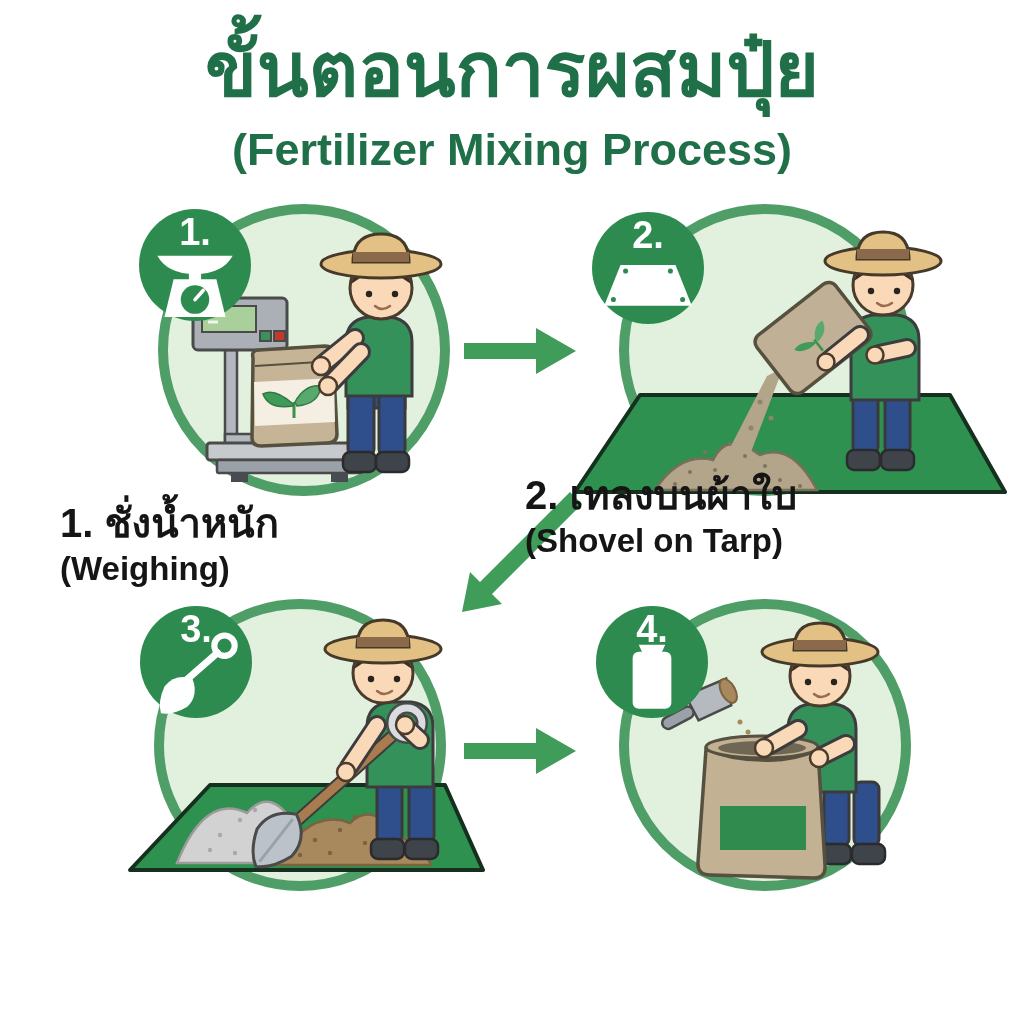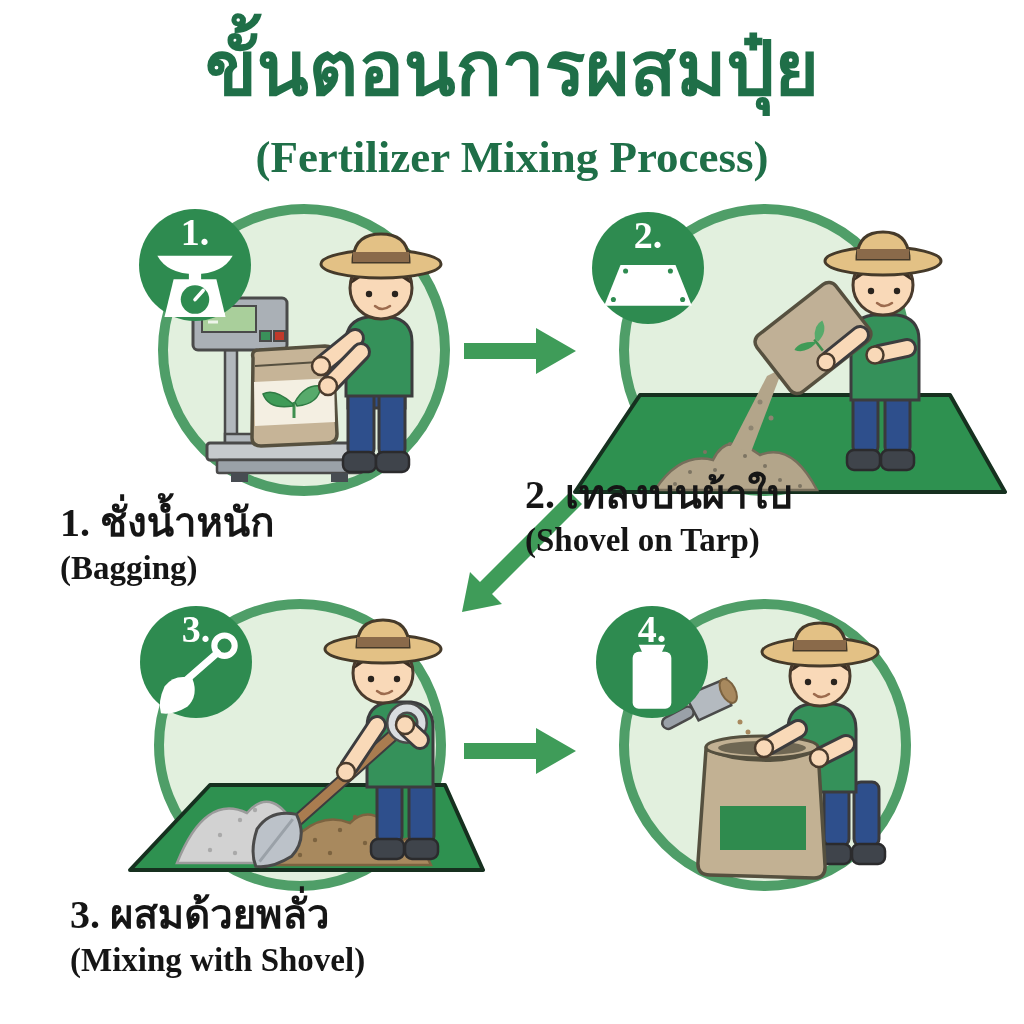--- a/index.html
+++ b/index.html
@@ -1,22 +1,22 @@
 <!DOCTYPE html>
 <html><head>
 <meta charset="utf-8">
 <style>
   html,body{margin:0;padding:0;background:#fff;}
   #canvas{
     position:relative;width:1024px;height:1024px;background:#ffffff;
-    font-family:Liberation Serif, serif;overflow:hidden;
+    font-family:Liberation Sans, sans-serif;overflow:hidden;
   }
   .title-block{position:absolute;top:22px;left:0;width:100%;text-align:center;z-index:4;}
   .title-thai{margin:0;font-size:76px;line-height:1.25;font-weight:bold;color:#1f6f48;white-space:nowrap;}
-  .title-en{margin:16px;font-size:45px;line-height:1.1;font-weight:bold;color:#1f6f48;white-space:nowrap;}
+  .title-en{margin:8px;font-size:45px;line-height:1.1;font-weight:bold;color:#1f6f48;white-space:nowrap;}
 
   .scene-circle{
     position:absolute;width:292px;height:292px;border-radius:50%;
     border:10px solid #4f9e68;background:#e2f0de;box-sizing:border-box;z-index:1;
   }
   .scene{position:absolute;z-index:2;overflow:visible;}
   .badge{position:absolute;width:112px;height:112px;border-radius:50%;background:#2e8b50;z-index:3;}
   .badge-num{position:absolute;top:3px;left:0;width:100%;text-align:center;
     font-size:38px;font-weight:bold;color:#ffffff;line-height:1.1;}
   .badge-icon{position:absolute;left:0;top:0;width:112px;height:112px;}
@@ -274,24 +274,20 @@
   <div class="badge" style="left:596px;top:606px">
     <svg class="badge-icon" viewBox="0 0 110 110">
       <polygon points="42,38 68,38 64,47 46,47" fill="#fff"></polygon>
       <rect x="36" y="45" width="38" height="56" rx="6" fill="#fff"></rect>
     </svg>
     <span class="badge-num">4.</span>
   </div>
 
   <div class="step-label" style="left:60px;top:498px">
     <div class="lab-thai">1. ชั่งน้ำหนัก</div>
-    <div class="lab-en">(Bagging)</div>
+    <div class="lab-en">(Weighing)</div>
   </div>
   <div class="step-label" style="left:525px;top:470px">
     <div class="lab-thai">2. เทลงบนผ้าใบ</div>
     <div class="lab-en">(Shovel on Tarp)</div>
   </div>
-  <div class="step-label" style="left:70px;top:890px">
-    <div class="lab-thai">3. ผสมด้วยพลั่ว</div>
-    <div class="lab-en">(Mixing with Shovel)</div>
-  </div>
 
 </div>
 
 </body></html>

